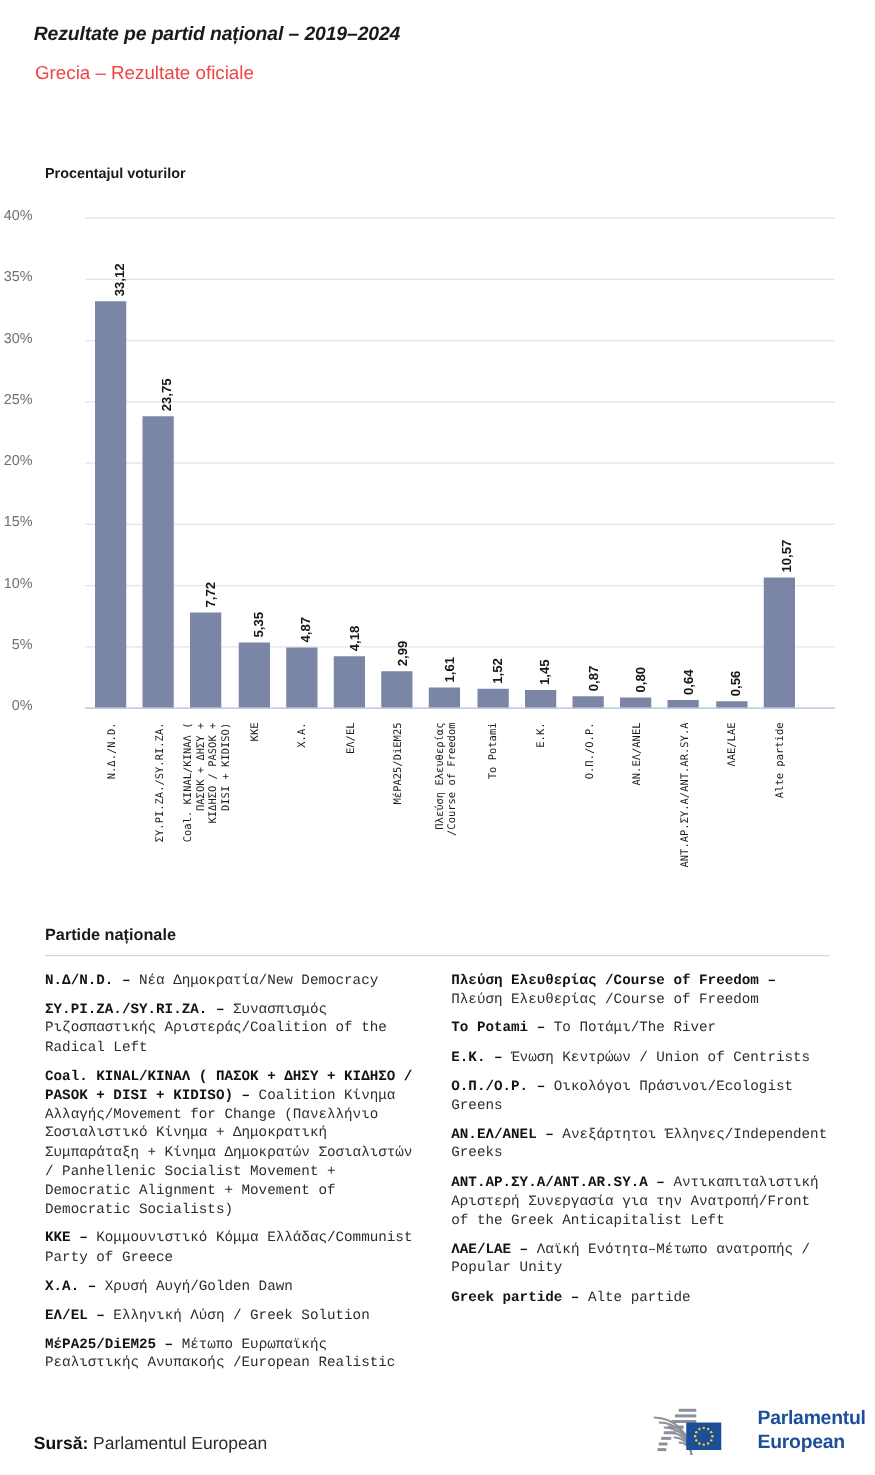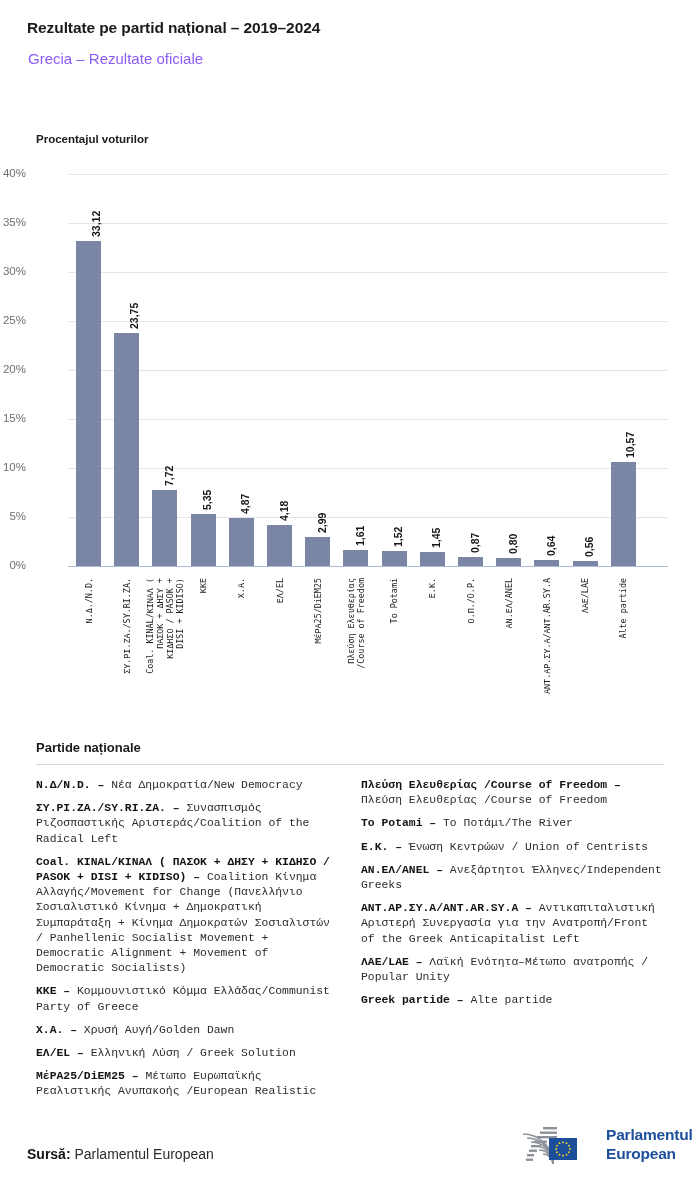--- a/index.html
+++ b/index.html
@@ -10,24 +10,25 @@
     color: #1a1a1a;
     overflow: hidden;
   }
   .page { position: relative; width: 700px; height: 1180px; }
 
   
   .title {
     position: absolute; left: 27px; top: 19px;
     font-size: 15.5px; font-weight: bold; letter-spacing: -0.1px;
     color: #1a1a1a;
+    font-style: italic;
   }
   .subtitle {
     position: absolute; left: 28px; top: 50px;
-    font-size: 15px; font-weight: 400; color: #8b5cf6;
+    font-size: 15px; font-weight: 400; color: #ef4444;
   }
   .axis-title {
     position: absolute; left: 36px; top: 115px;
     font-size: 11.5px; font-weight: bold; color: #1a1a1a; margin-top: 18px;
   }
 
   
   .chart { position: absolute; left: 0; top: 160px; width: 700px; height: 560px; }
   .plot {
     position: absolute; left: 68px; top: 14px;
@@ -279,20 +280,21 @@
           <div class="legend-item"><b>Coal. KINAL/ΚΙΝΑΛ ( ΠΑΣΟΚ + ΔΗΣΥ + ΚΙΔΗΣΟ / PASOK + DISI + KIDISO) –</b><span> Coalition Κίνημα Αλλαγής/Movement for Change (Πανελλήνιο Σοσιαλιστικό Κίνημα + Δημοκρατική Συμπαράταξη + Κίνημα Δημοκρατών Σοσιαλιστών / Panhellenic Socialist Movement + Democratic Alignment + Movement of Democratic Socialists)</span></div>
           <div class="legend-item"><b>ΚΚΕ –</b><span> Κομμουνιστικό Κόμμα Ελλάδας/Communist Party of Greece</span></div>
           <div class="legend-item"><b>Χ.Α. –</b><span> Χρυσή Αυγή/Golden Dawn</span></div>
           <div class="legend-item"><b>ΕΛ/EL –</b><span> Ελληνική Λύση / Greek Solution</span></div>
           <div class="legend-item"><b>ΜέΡΑ25/DiEM25 –</b><span> Μέτωπο Ευρωπαϊκής Ρεαλιστικής Ανυπακοής /European Realistic</span></div>
         </div>
       <div class="legend-col" id="legend-right">
           <div class="legend-item"><b>Πλεύση Ελευθερίας /Course of Freedom –</b><span> Πλεύση Ελευθερίας /Course of Freedom</span></div>
           <div class="legend-item"><b>To Potami –</b><span> Το Ποτάμι/The River</span></div>
           <div class="legend-item"><b>Ε.Κ. –</b><span> Ένωση Κεντρώων / Union of Centrists</span></div>
+          <div class="legend-item"><b>Ο.Π./O.P. –</b><span> Οικολόγοι Πράσινοι/Ecologist Greens</span></div>
           <div class="legend-item"><b>ΑΝ.ΕΛ/ANEL –</b><span> Ανεξάρτητοι Έλληνες/Independent Greeks</span></div>
           <div class="legend-item"><b>ΑΝΤ.ΑΡ.ΣΥ.Α/ANT.AR.SY.A –</b><span> Αντικαπιταλιστική Αριστερή Συνεργασία για την Ανατροπή/Front of the Greek Anticapitalist Left</span></div>
           <div class="legend-item"><b>ΛΑΕ/LAE –</b><span> Λαϊκή Ενότητα–Μέτωπο ανατροπής / Popular Unity</span></div>
           <div class="legend-item"><b>Greek partide –</b><span> Alte partide</span></div>
         </div>
     </div>
   </div>
 
   <div class="source">
     <b>Sursă:</b><span> Parlamentul European</span>

